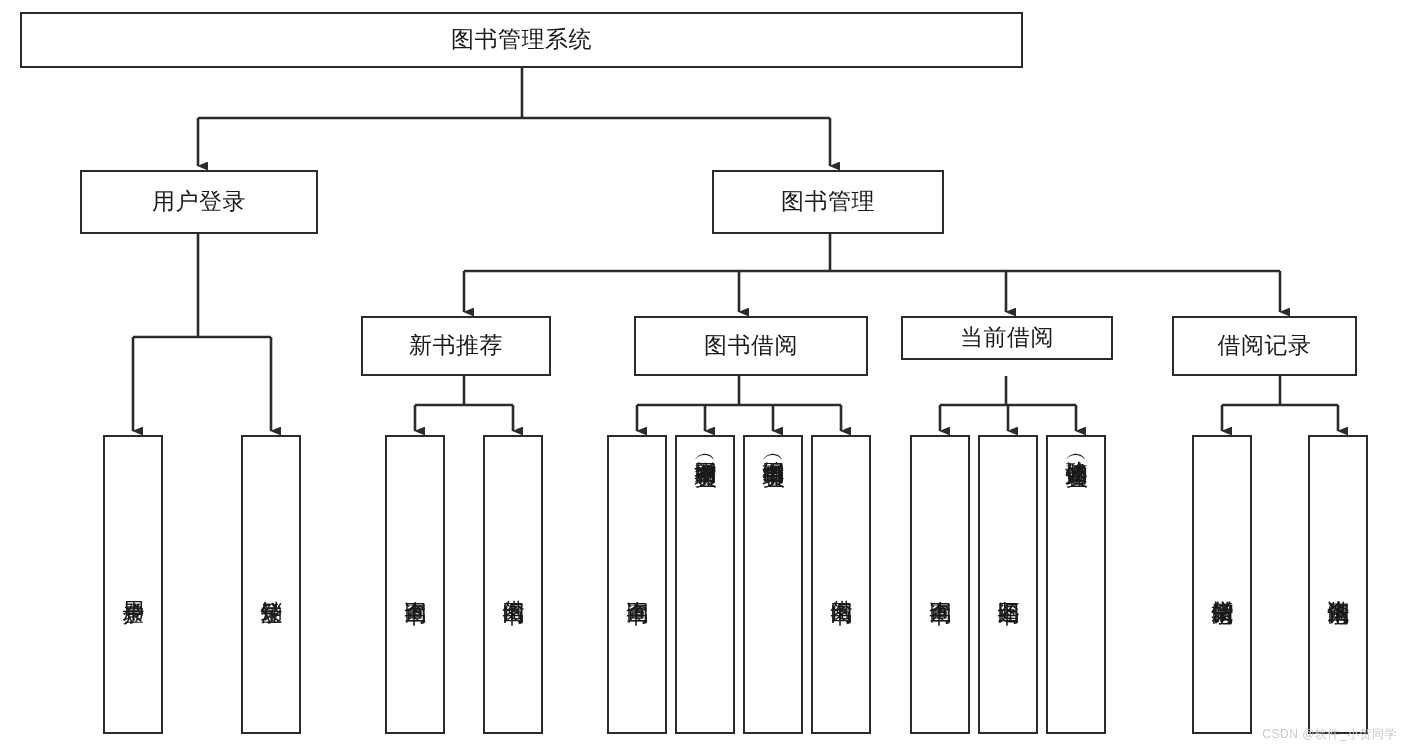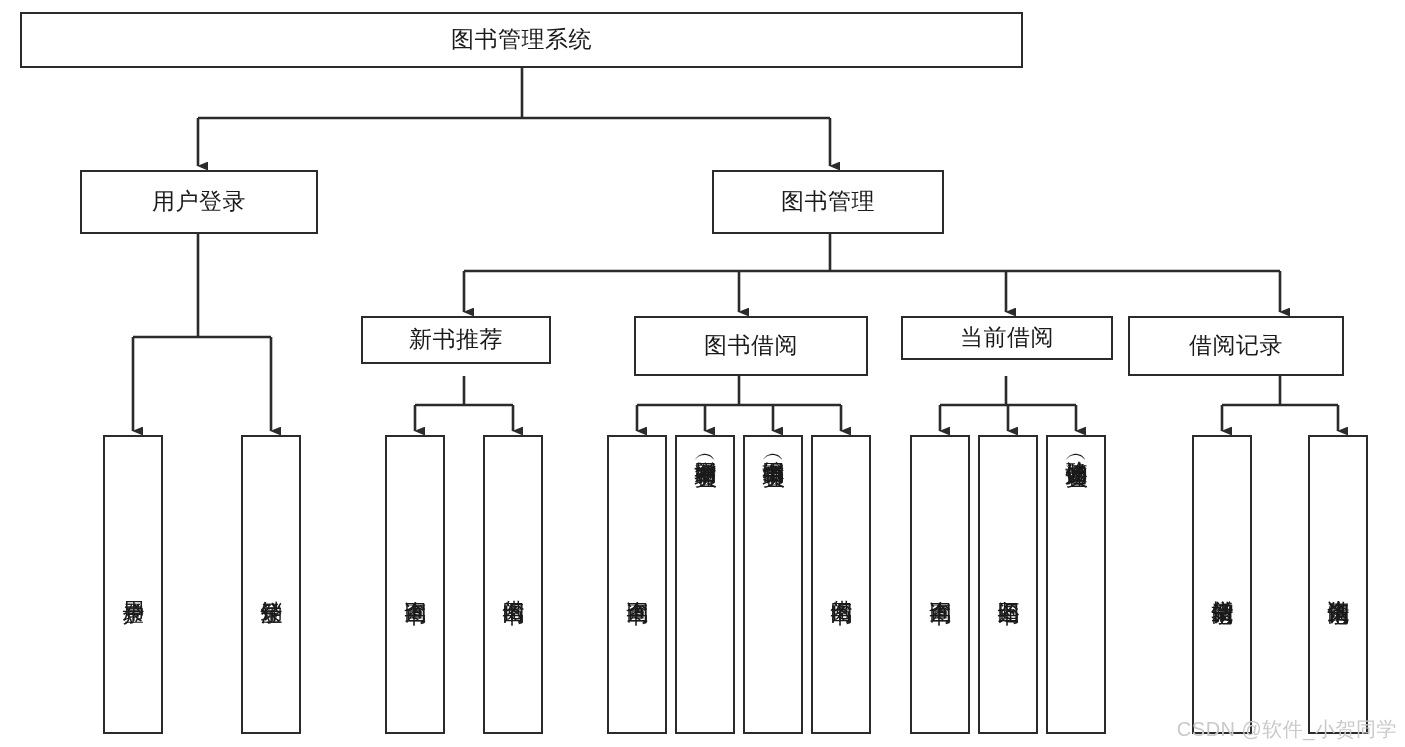--- a/index.html
+++ b/index.html
@@ -59,21 +59,21 @@
     left: 0;
     top: 0;
     width: 1405px;
     height: 747px;
     pointer-events: none;
   }
   .watermark {
     position: absolute;
     right: 8px;
     bottom: 4px;
-    font-size: 20px;
+    font-size: 12px;
     color: #c9c9c9;
     letter-spacing: 0.5px;
     white-space: nowrap;
     user-select: none;
   }
 </style>
 </head>
 <body>
 
 <div id="diagram-root">
@@ -135,30 +135,30 @@
     <span class="node-label-h">图书管理系统</span>
   </div>
 
   <div class="node-box" style="left:80px; top:170px; width:238px; height:64px;">
     <span class="node-label-h">用户登录</span>
   </div>
   <div class="node-box" style="left:712px; top:170px; width:232px; height:64px;text-align:center;">
     <span class="node-label-h">图书管理</span>
   </div>
 
-  <div class="node-box" style="left:361px; top:316px; width:190px; height:48px;">
+  <div class="node-box" style="left:361px; top:316px; width:190px; height:60px;">
     <span class="node-label-h">新书推荐</span>
   </div>
   <div class="node-box" style="left:634px; top:316px; width:234px; height:60px;text-align:center;">
     <span class="node-label-h">图书借阅</span>
   </div>
   <div class="node-box" style="left:901px; top:316px; width:212px; height:44px;">
     <span class="node-label-h">当前借阅</span>
   </div>
-  <div class="node-box" style="left:1128px; top:316px; width:216px; height:60px;">
+  <div class="node-box" style="left:1172px; top:316px; width:185px; height:60px;">
     <span class="node-label-h">借阅记录</span>
   </div>
 
   <div class="node-box vertical centered" style="left:103px; top:435px; width:60px; height:299px;">
     <span class="node-label-v">用户登录</span>
   </div>
   <div class="node-box vertical centered" style="left:241px; top:435px; width:60px; height:299px;">
     <span class="node-label-v">注销登录</span>
   </div>
 

